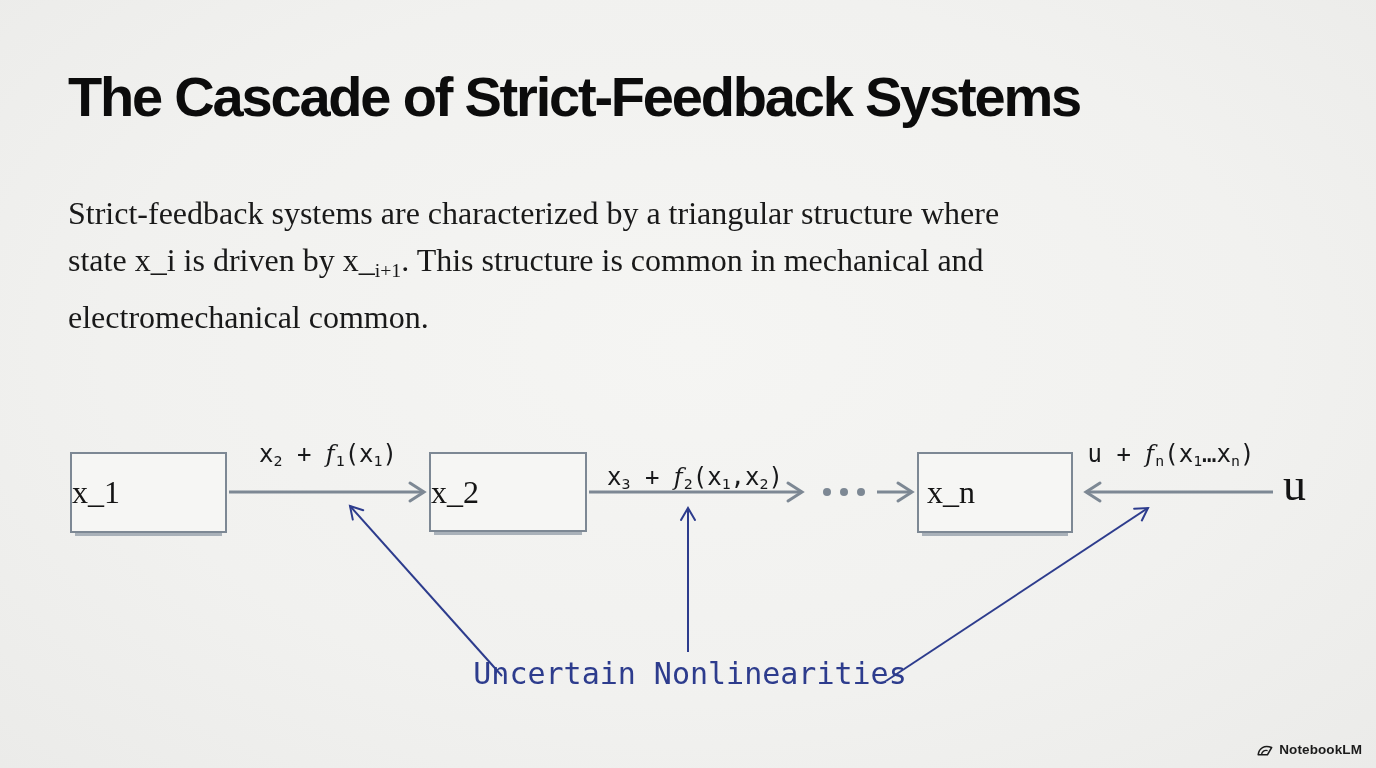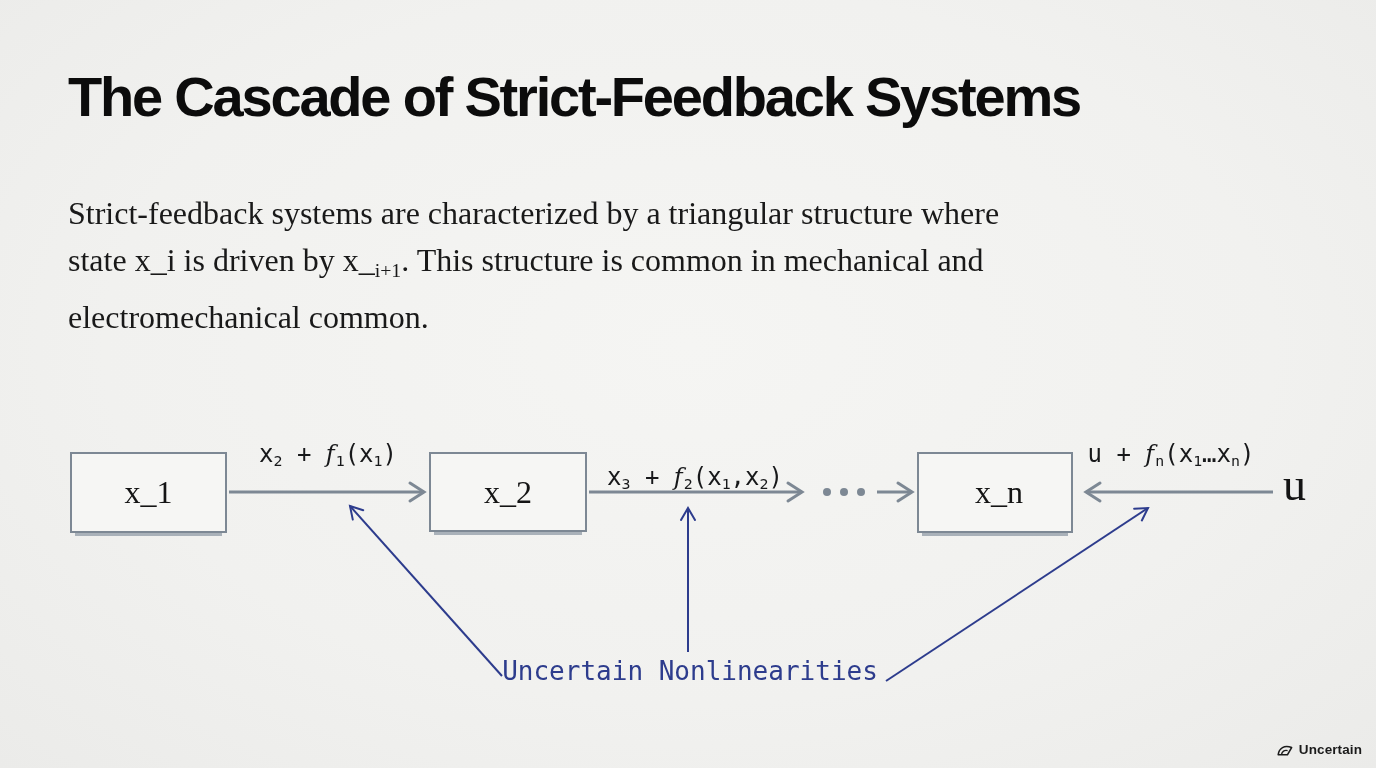--- a/index.html
+++ b/index.html
@@ -51,21 +51,21 @@
     left: 0; top: 0;
     width: 1376px; height: 768px;
   }
   .box {
     position: absolute;
     border: 2.5px solid #7d8894;
     background: #f6f6f4;
     box-shadow: 0 8px 0 -5px #a9b1b9;
     display: flex;
     align-items: center;
-    justify-content: center;
+    justify-content: flex-start;
     font-family: "Liberation Serif", "DejaVu Serif", serif;
     font-size: 32px;
     color: #141414;
   }
   .box-1 { left: 70px;  top: 452px; width: 157px; height: 81px; }
   .box-2 { left: 429px; top: 452px; width: 158px; height: 80px; }
   .box-n { left: 917px; top: 452px; width: 156px; height: 81px; padding-left: 8px; }
   .edge-label {
     position: absolute;
     top: 440px;
@@ -85,21 +85,21 @@
     font-family: "Liberation Serif", "DejaVu Serif", serif;
     font-size: 46px;
     color: #141414;
   }
   .annotation-text {
     position: absolute;
     left: 690px;
     top: 656px;
     transform: translateX(-50%);
     font-family: "DejaVu Sans Mono", monospace;
-    font-size: 26px;
+    font-size: 30px;
     color: #2d3c8d;
     white-space: nowrap;
   }
   .footer {
     position: absolute;
     right: 14px;
     top: 742px;
     display: flex;
     align-items: center;
     gap: 5px;
@@ -167,16 +167,16 @@
 
   <div class="annotation-text">Uncertain Nonlinearities</div>
 
   <div class="footer">
     <span style="display:inline-flex;">
       <svg width="17" height="13" viewBox="0 0 17 13" xmlns="http://www.w3.org/2000/svg">
         <path d="M1.2,11.8 C1.8,5.2 7.6,1.6 14.6,4.6 L10.4,11.8 Z" fill="none" stroke="#1b1b1b" stroke-width="1.6" stroke-linejoin="round"></path>
         <path d="M4.4,11.8 C5.0,8.4 7.4,6.8 10.6,7.6" fill="none" stroke="#1b1b1b" stroke-width="1.4"></path>
       </svg>
     </span>
-    <span class="brand">Uncertain</span>
+    <span class="brand">NotebookLM</span>
   </div>
 
 </div>
 
 </body></html>

